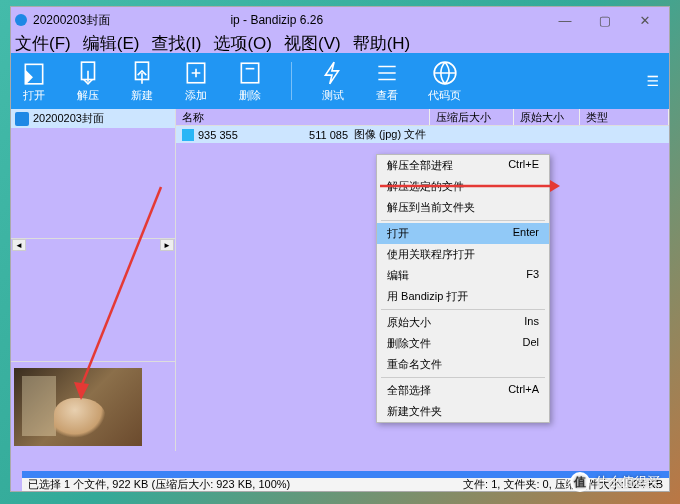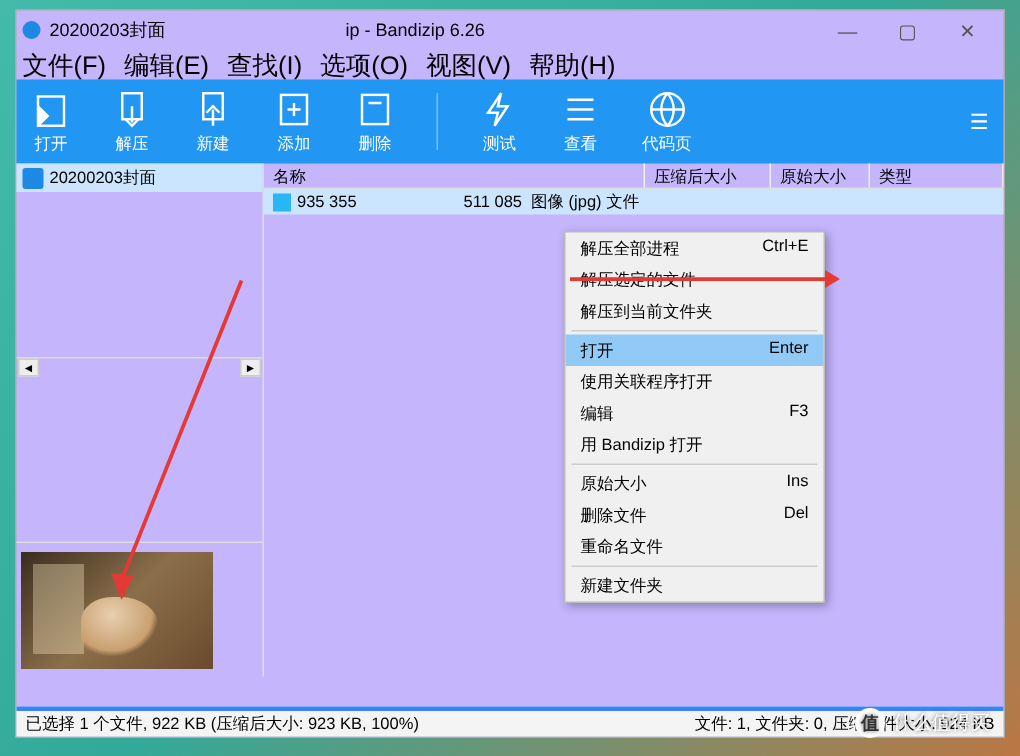--- a/index.html
+++ b/index.html
@@ -31,21 +31,21 @@
     .filerows { flex: 1; position: relative; }
     .filerow { background: #cce5ff; display: flex; font-size: 11px; padding: 1px 6px; align-items: center; }
     .filerow .jpg-icon { width: 12px; height: 12px; background: #29b6f6; margin-right: 4px; }
     .filerow .name { flex: 1; }
     .ctxmenu { position: absolute; top: 16px; left: 200px; width: 174px; background: #f0f0f0; border: 1px solid #bbb; box-shadow: 2px 2px 6px rgba(0,0,0,0.3); font-size: 11px; margin-top: 12px; }
     .ctxmenu .item { padding: 3px 10px; display: flex; justify-content: space-between; }
     .ctxmenu .item.hl { background: #91c9f7; }
     .ctxmenu .item.disabled { color: #999; }
     .ctxmenu hr { border: none; border-top: 1px solid #ccc; margin: 2px 4px; }
     .arrow-red { position: absolute; pointer-events: none; }
-    .statusbar { position: absolute; bottom: 0; left: 0; right: 0; height: 20px; background: #f4f4f4; border-top: 3px solid #3b82f6; font-size: 11px; display: flex; align-items: center; padding: 0 6px; }
+    .statusbar { position: absolute; bottom: 0; left: 11px; right: 0; height: 20px; background: #f4f4f4; border-top: 7px solid #3b82f6; font-size: 11px; display: flex; align-items: center; padding: 0 6px; }
     .statusbar .right { margin-left: auto; }
     .watermark { position: absolute; right: 20px; bottom: 12px; color: #fff; font-size: 13px; display: flex; align-items: center; gap: 5px; text-shadow: 0 0 3px rgba(0,0,0,.6); }
     .watermark .circ { width: 20px; height: 20px; background: #fff; color: #333; border-radius: 50%; display: flex; align-items: center; justify-content: center; font-size: 12px; font-weight: bold; }
   </style>
 </head>
 <body>
 
 <div class="window">
   <div class="titlebar">
     <div class="icon-circle"></div>
@@ -187,20 +187,24 @@
             </div>
           <div class="item">
               <span>删除文件</span>
               <span>Del</span>
             </div>
           <div class="item">
               <span>重命名文件</span>
             </div>
           <hr>
           <div class="item">
+              <span>全部选择</span>
+              <span>Ctrl+A</span>
+            </div>
+          <div class="item">
               <span>新建文件夹</span>
             </div>
         </div>
         <svg class="arrow-red" style="top:50px;left:204px" width="180" height="20">
             <line x1="0" y1="10" x2="170" y2="10" stroke="#e53935" stroke-width="2.5"></line>
             <polygon points="170,4 180,10 170,16" fill="#e53935"></polygon>
           </svg>
       </div>
     </div>
   </div>

